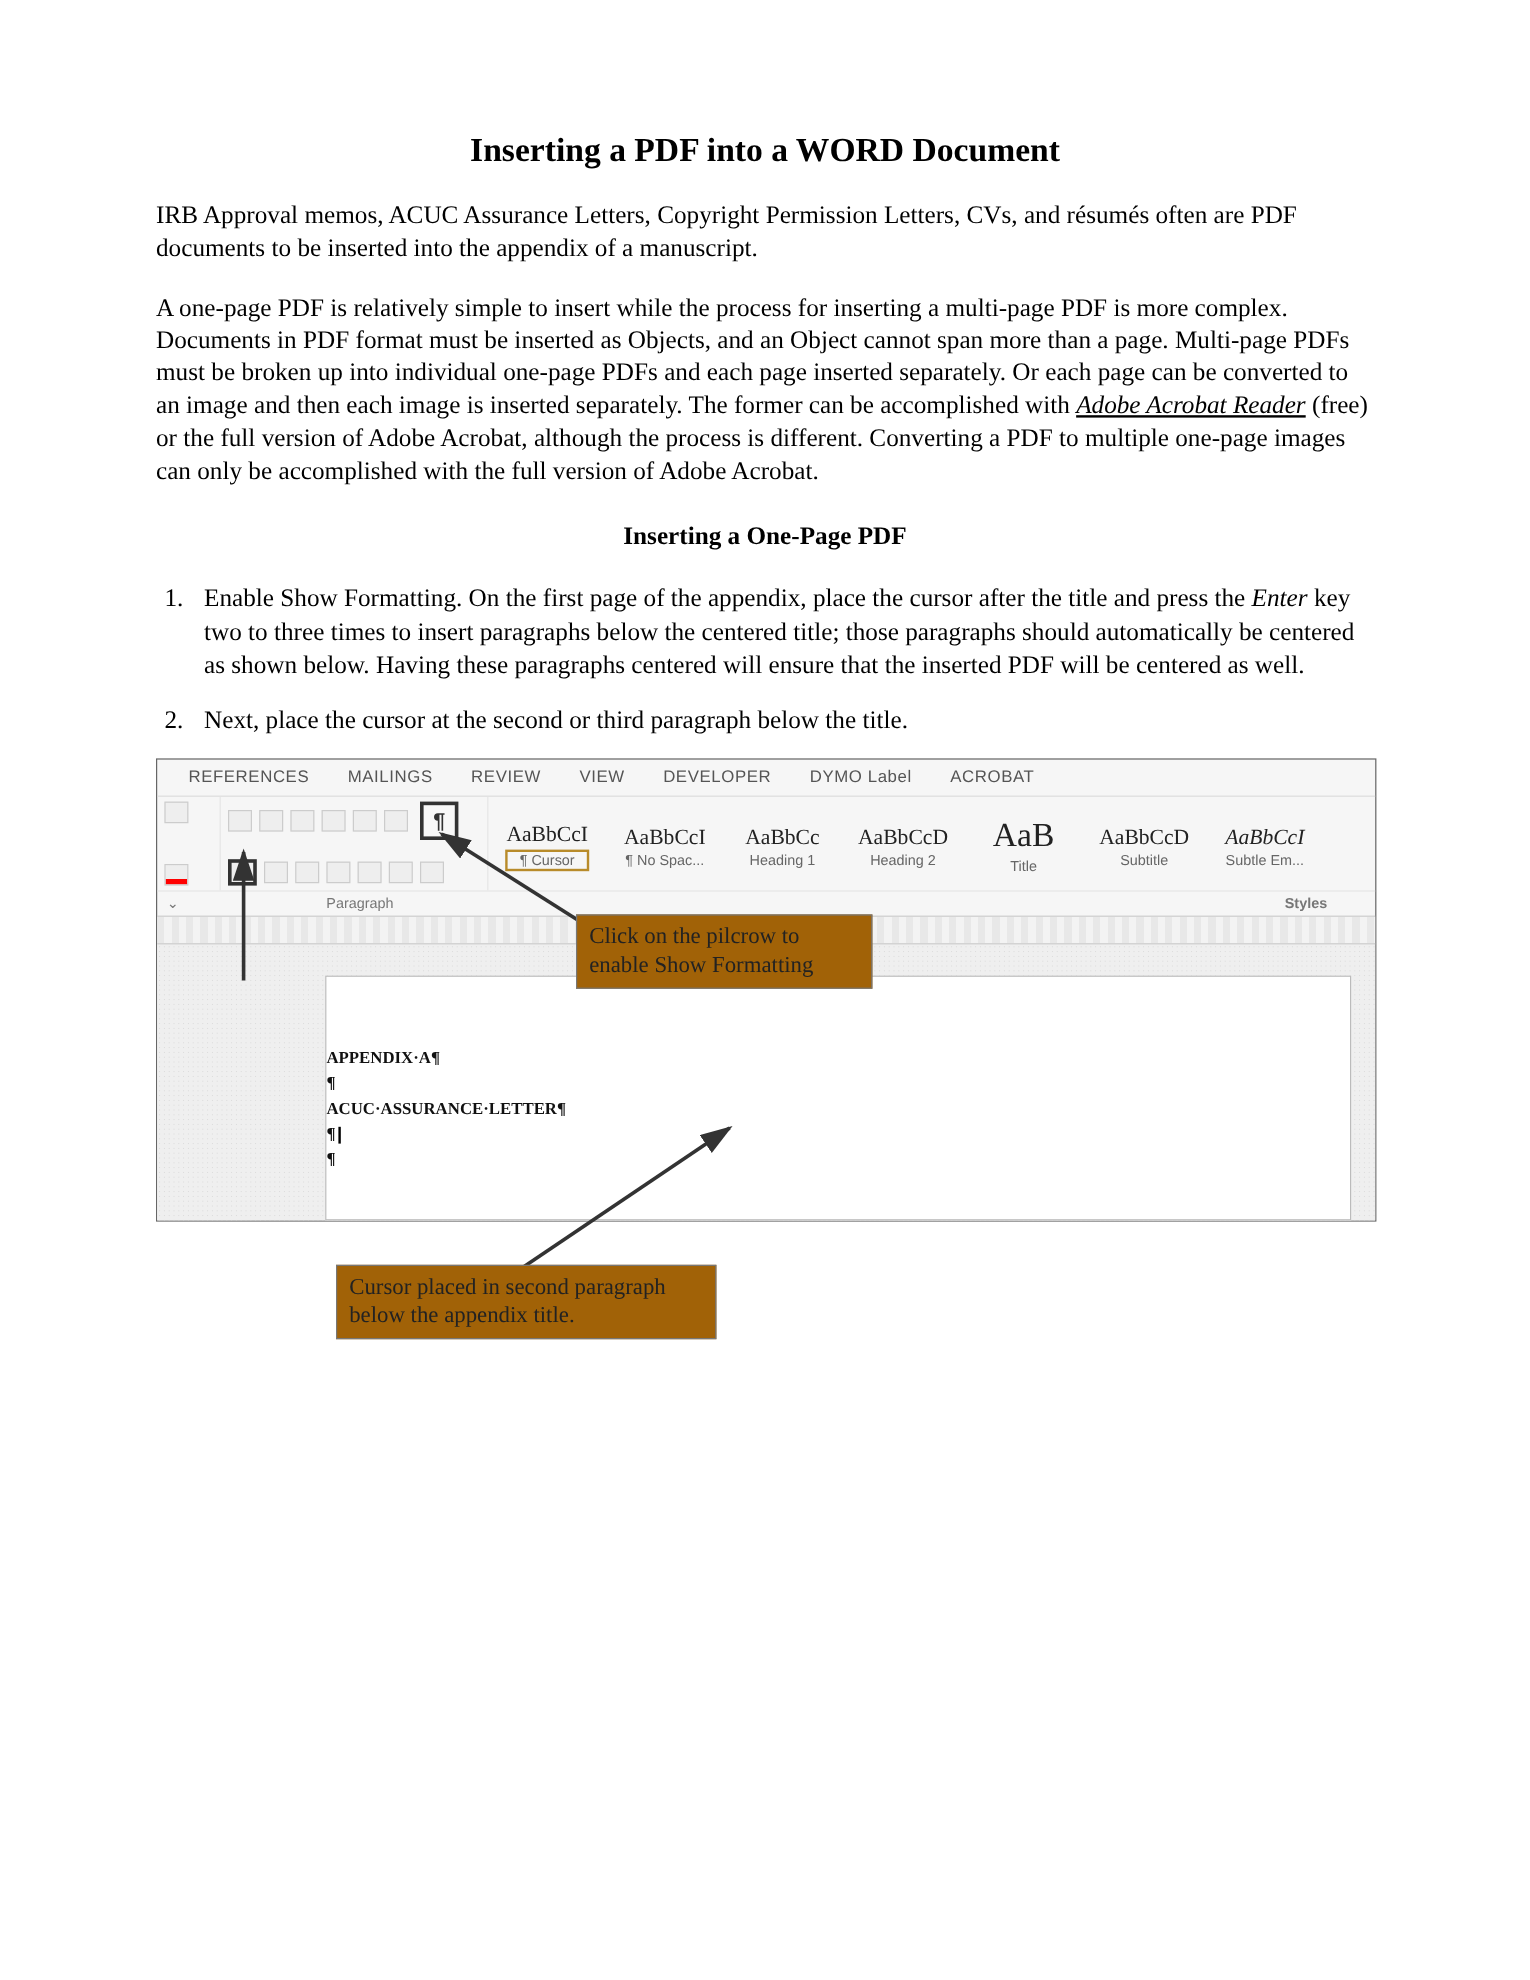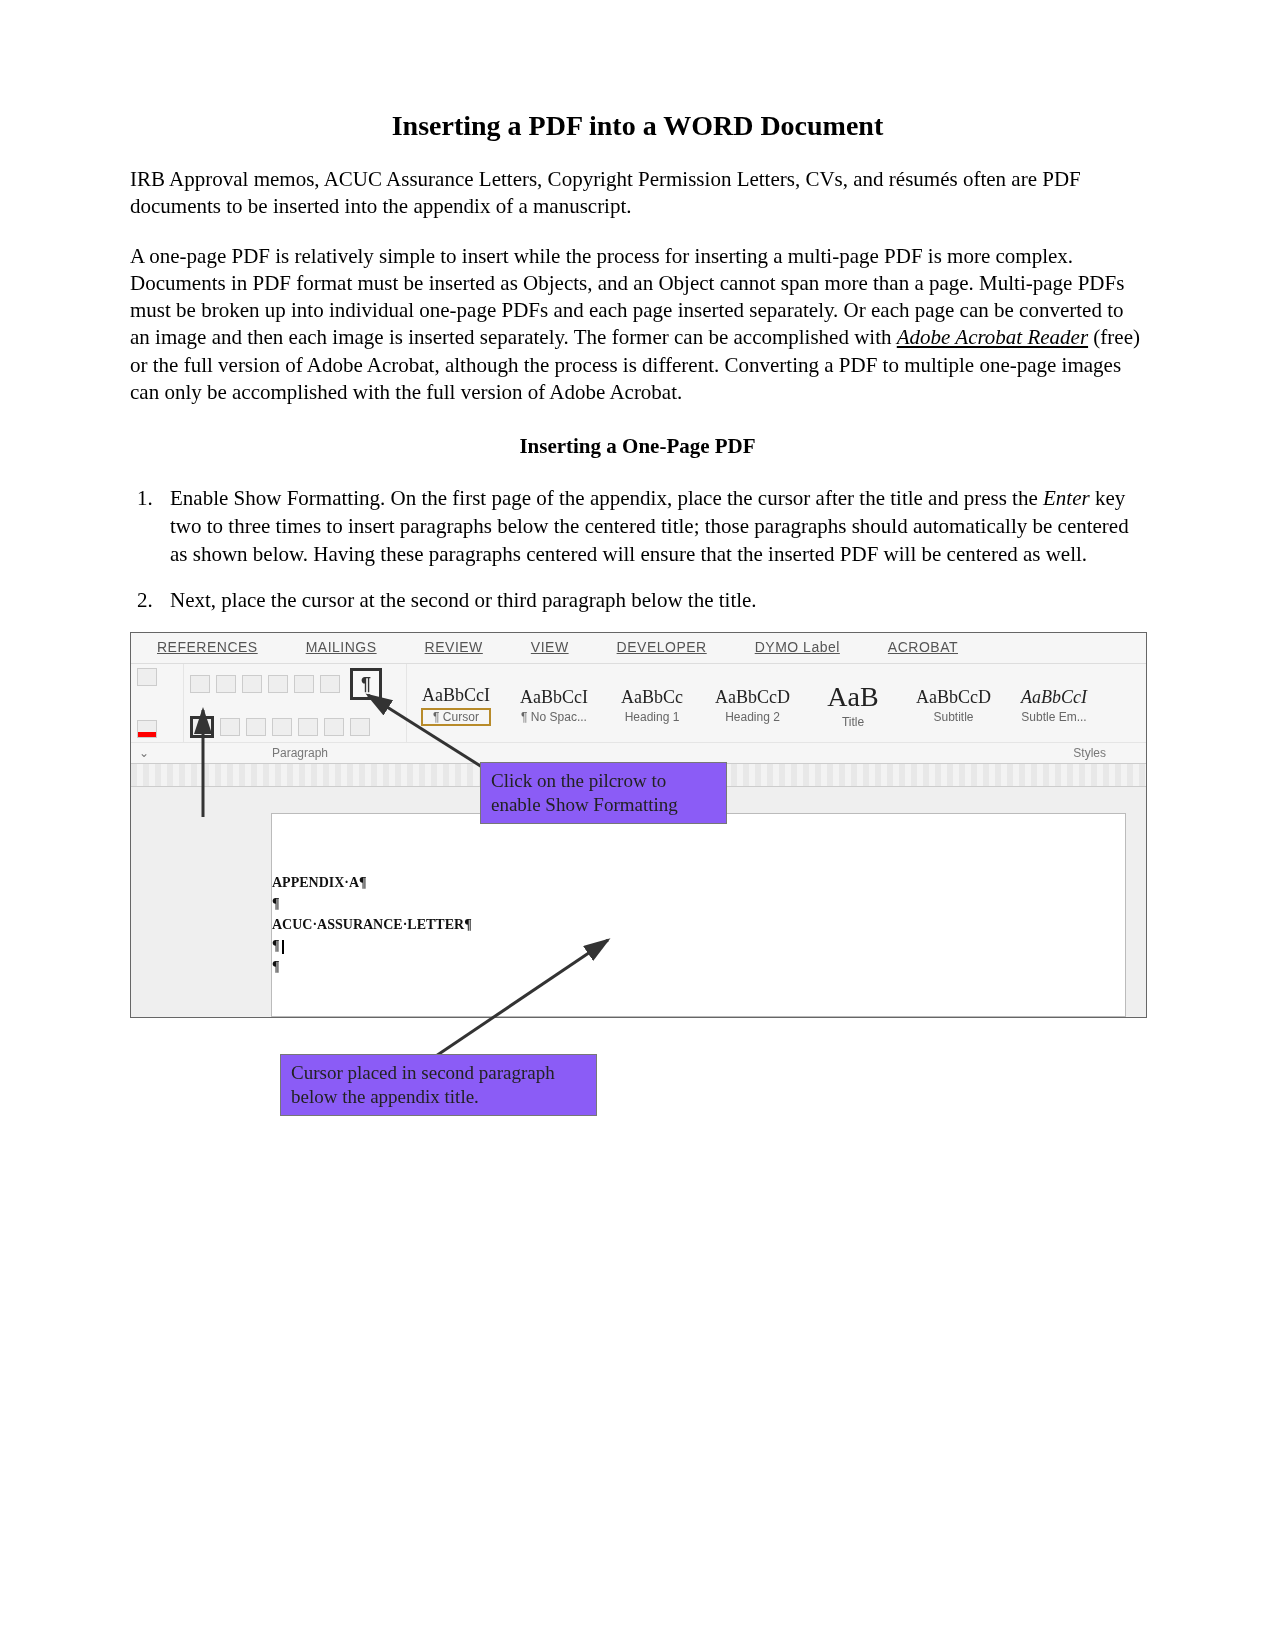--- a/index.html
+++ b/index.html
@@ -54,25 +54,24 @@
     position: absolute;
     left: 0; top: 0;
     width: 100%;
     border: 1px solid #666;
     background: #f6f6f6;
     font-family: "Segoe UI", Arial, sans-serif;
     color: #555;
   }
   .tabs {
     display: flex;
-    gap: 16px;
+    gap: 0;
     padding: 4px 10px 6px 10px;
     font-size: 14px;
     letter-spacing: .5px;
-    text-decoration: underline;
   }
   .tabs div { padding: 2px 16px; }
   .ribbon-body {
     display: flex;
     align-items: stretch;
     border-top: 1px solid #ddd;
     height: 78px;
     position: relative;
   }
   .mini-group {
@@ -115,21 +114,21 @@
   .style-sample { font-family: "Times New Roman", serif; font-size: 18px; color:#222; }
   .style-sample.big { font-size: 28px; }
   .style-sample.ital { font-style: italic; }
   .style-name { margin-top: 2px; font-size: 12px; color:#666; }
   .normal-box { border: 2px solid #b88b2a; padding: 0 4px; }
   .group-label-row {
     display:flex; font-size:12px; color:#777;
     border-top:1px solid #e5e5e5;
   }
   .group-label-row div { padding: 3px 8px; }
-  .styles-lbl { margin-left:auto; padding-right:40px !important; }
+  .styles-lbl { margin-left:auto; padding-right:40px !important;font-weight:bold; }
 
   .ruler-area {
     height: 22px;
     background: repeating-linear-gradient(90deg,#e8e8e8 0 6px,#f3f3f3 6px 12px);
     border-top:1px solid #ccc;
     position:relative;
     font-size:10px; color:#777;
   }
   .doc-area {
     height: 230px;
@@ -154,21 +153,21 @@
     color:#111;
   }
   .cursor-mark {
     display:inline-block; width:2px; height:14px; background:#000; vertical-align:middle; margin-left:2px;
   }
 
   
   .callout {
     position:absolute;
     border:1px solid #777;
-    background:#8b5cf6;
+    background:#a16207;
     font-family:"Times New Roman", serif;
     font-size:19px;
     line-height:1.25;
     padding:6px 10px;
     color:#222;
   }
   .callout.c1 { left:350px; top:130px; width:225px; }
   .callout.c2 { left:150px; top:422px; width:295px; }
 
   

